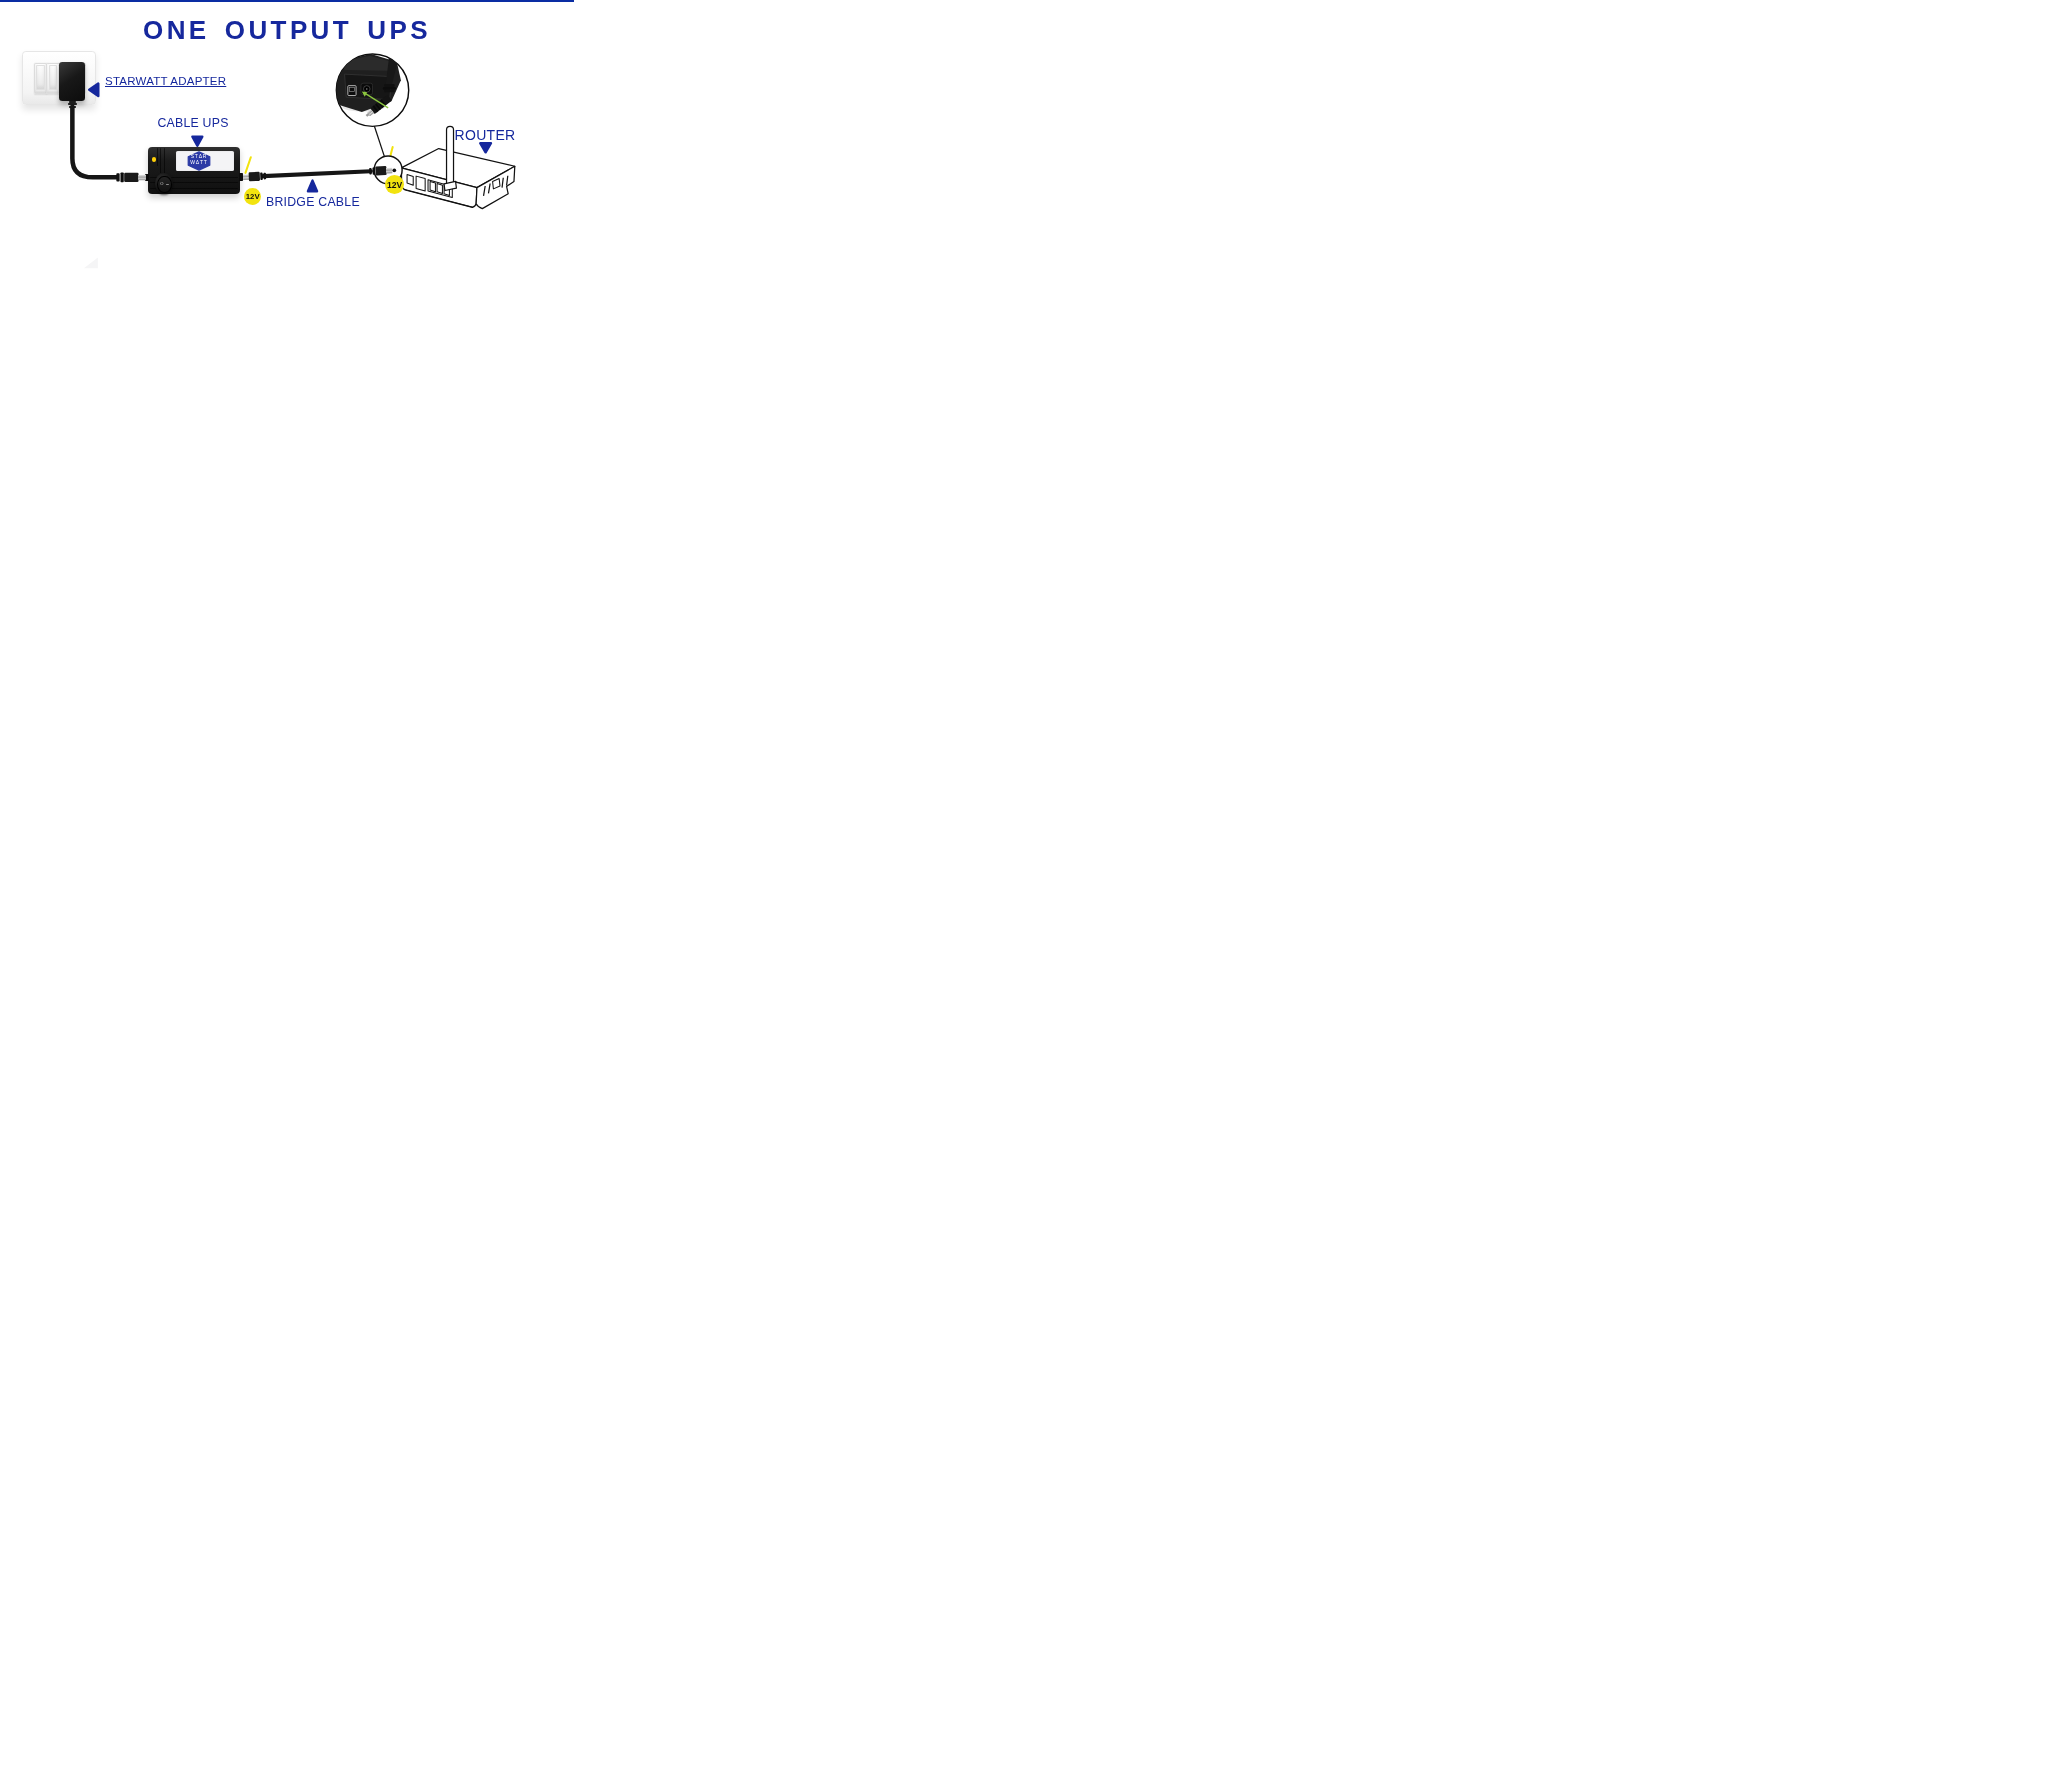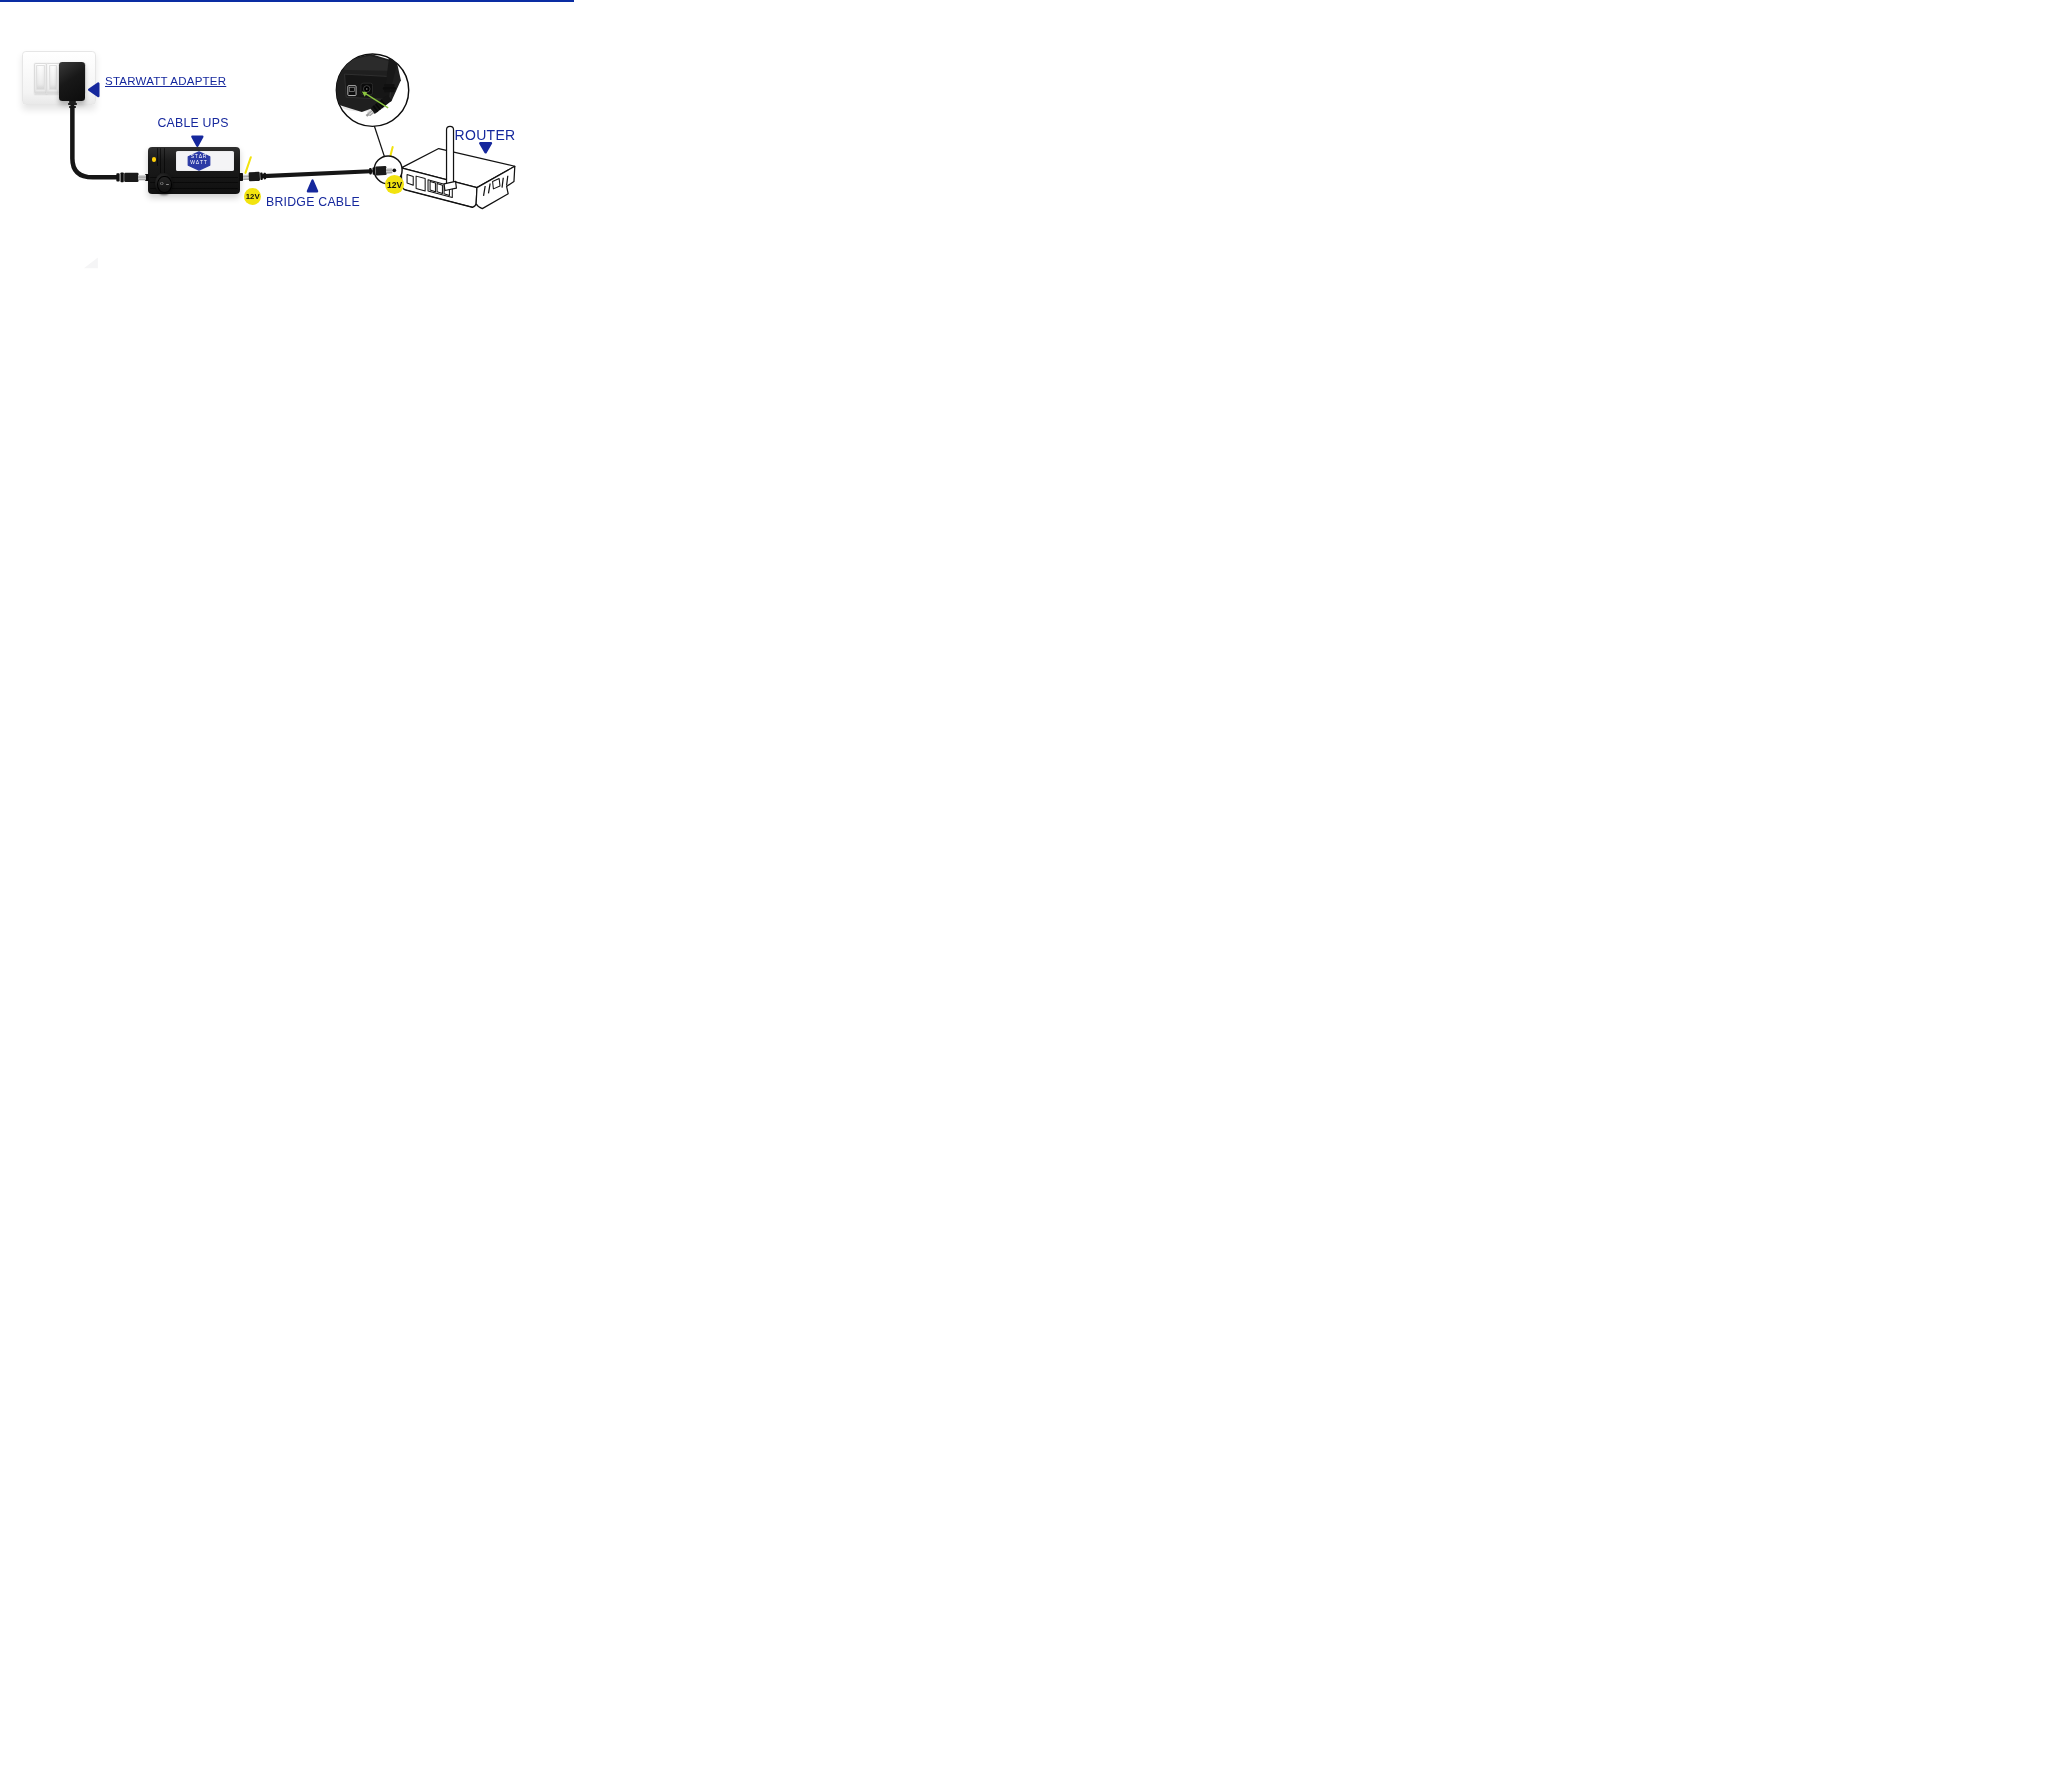--- a/index.html
+++ b/index.html
@@ -107,20 +107,21 @@
   .line-art{fill:#fff;stroke:#111;stroke-width:3;stroke-linejoin:round;}
   .line-art-thin{fill:#fff;stroke:#111;stroke-width:2.5;stroke-linejoin:round;}
 </style>
 </head>
 <body>
 
 <div class="stage">
 
   <div class="topbar"></div>
 
+  <div class="title">ONE OUTPUT UPS</div>
 
   <div class="plate">
     <div class="switch" id="switch1">
         <div class="rocker"></div>
       </div>
     <div class="switch" id="switch2">
         <div class="rocker"></div>
       </div>
     <div class="opening"></div>
   </div>

